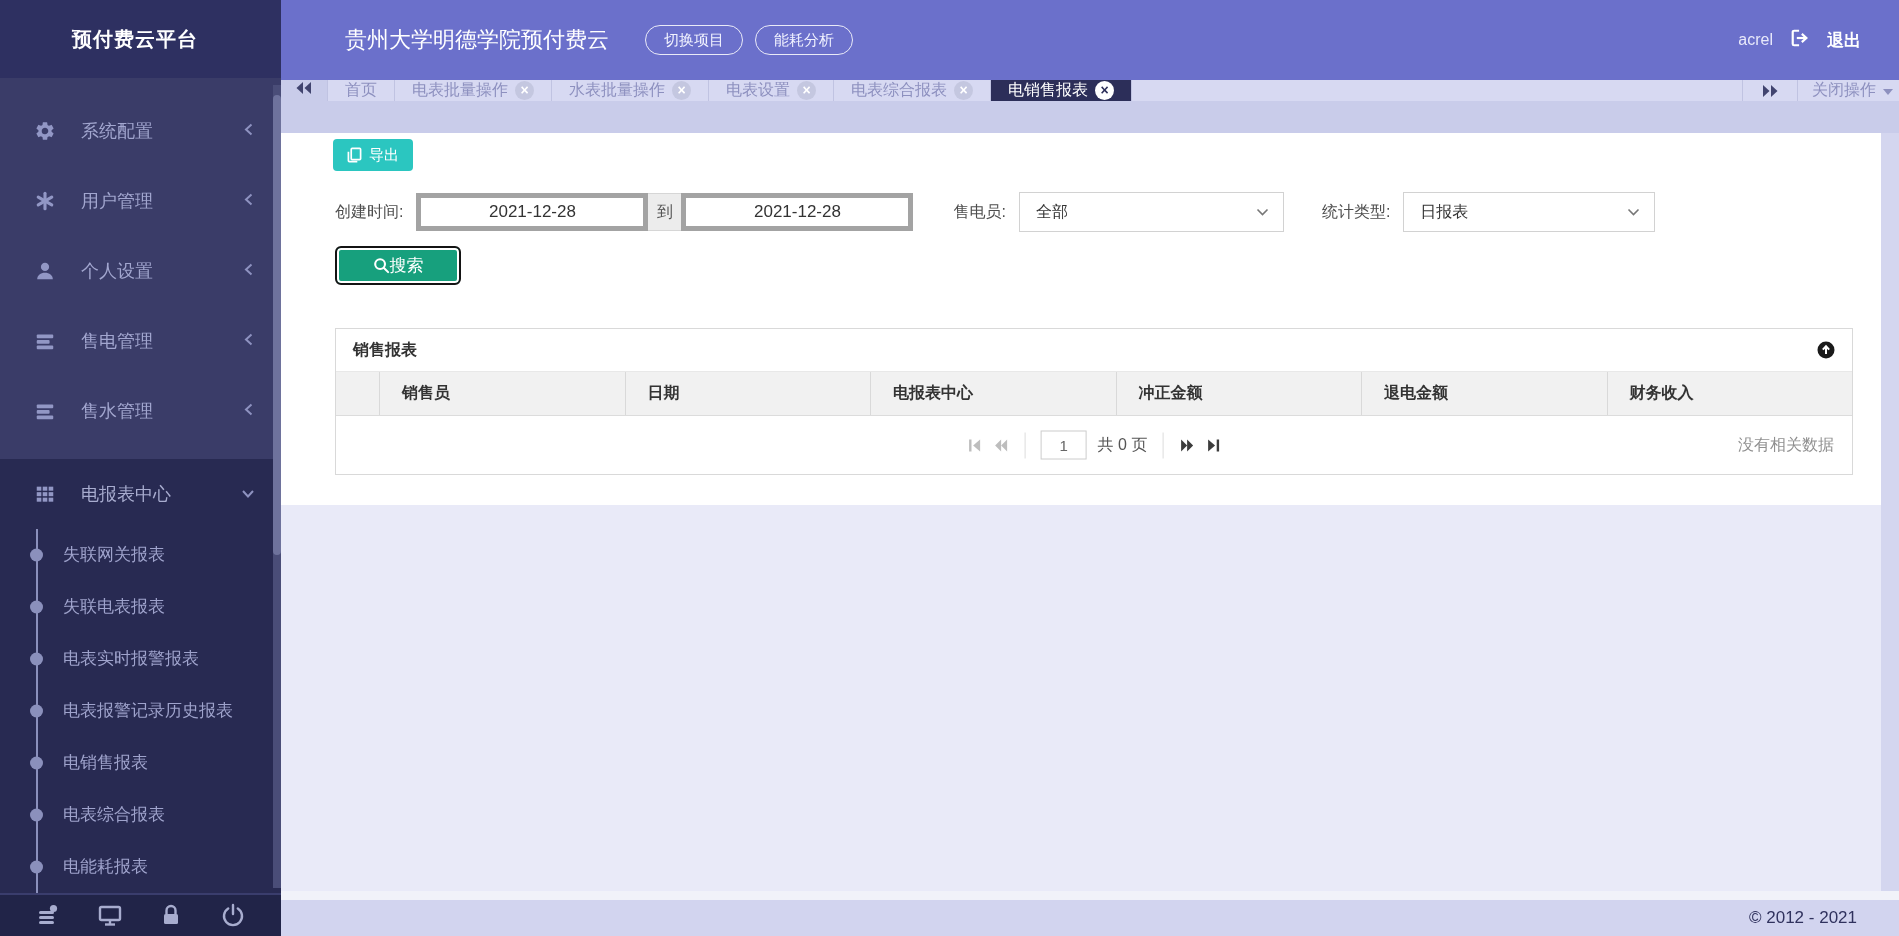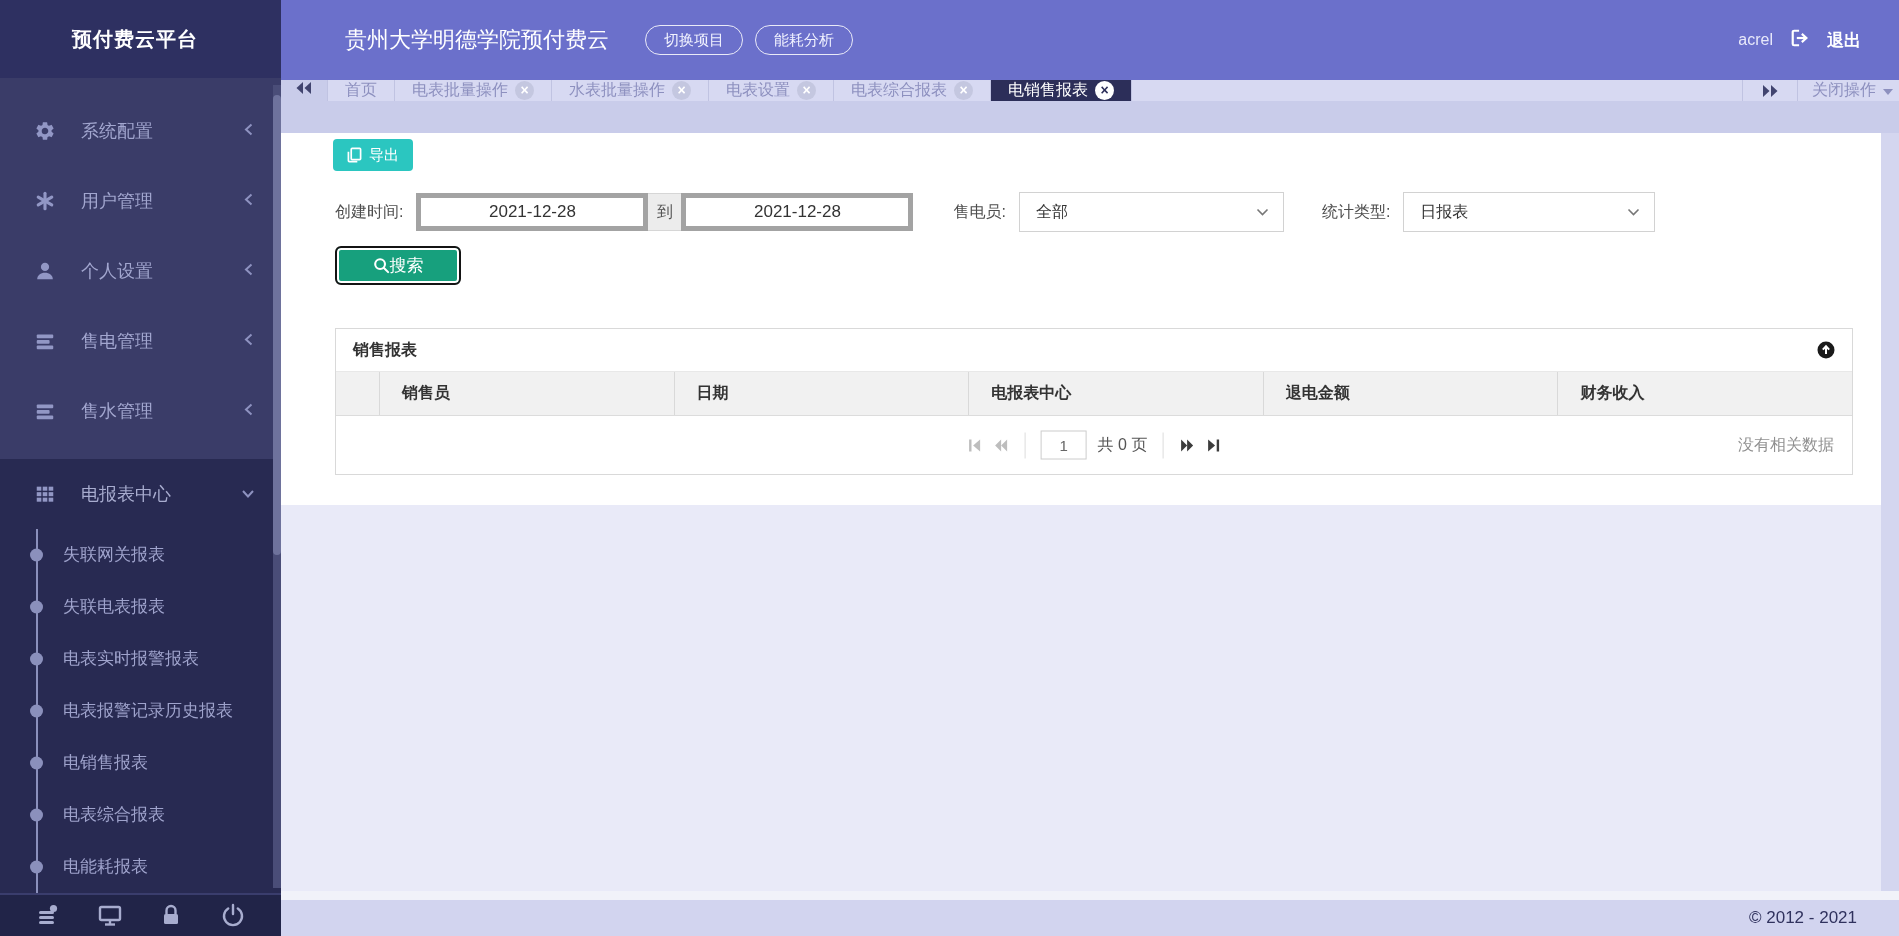--- a/index.html
+++ b/index.html
@@ -393,20 +393,21 @@
                   <line x1="9" y1="13" x2="9" y2="6" stroke="#fff" stroke-width="2"></line>
                   <polyline points="5.8,8.6 9,5.2 12.2,8.6" fill="none" stroke="#fff" stroke-width="2"></polyline>
                 </svg>
             </span>
           </div>
           <div class="thead">
             <div class="th th-first"></div>
             <div class="th">销售员</div>
             <div class="th">日期</div>
             <div class="th">电报表中心</div>
+            <div class="th">冲正金额</div>
             <div class="th">退电金额</div>
             <div class="th th-last">财务收入</div>
           </div>
           <div class="pager">
             <div class="pager-center">
               <span class="pg-btn">
                 <svg width="17" height="16" viewBox="0 0 16 16">
                     <rect x="2" y="2" width="2.4" height="12" fill="#bdbdbd"></rect>
                     <polygon points="13,2 6,8 13,14" fill="#bdbdbd"></polygon>
                   </svg>

